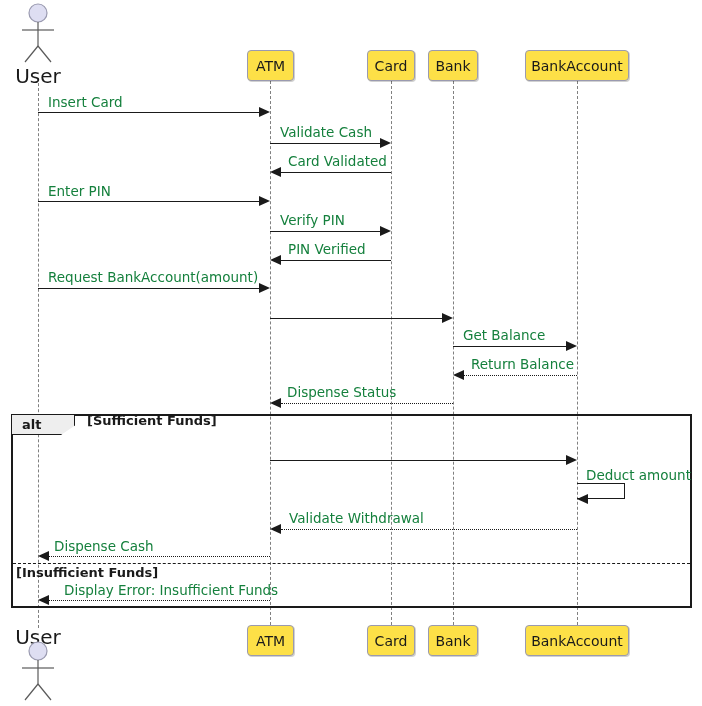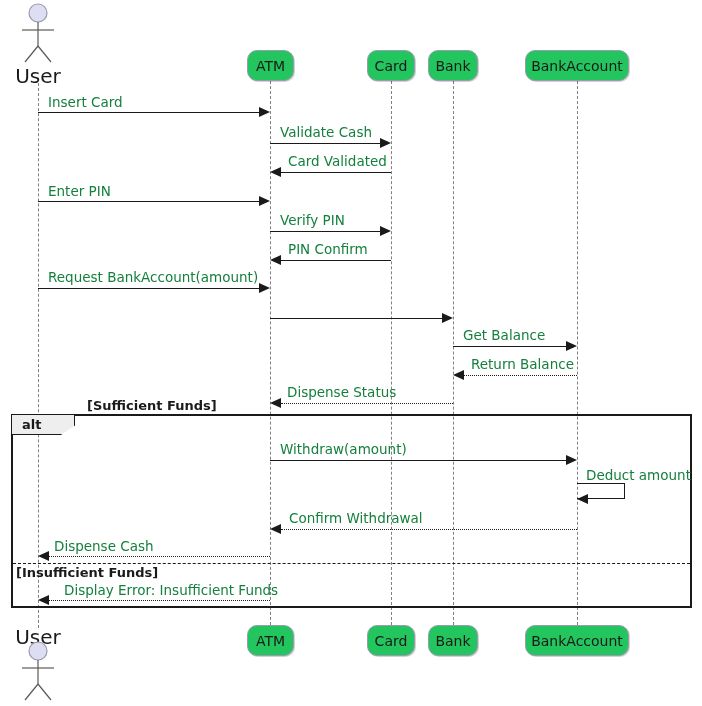--- a/index.html
+++ b/index.html
@@ -21,23 +21,23 @@
   
   .lifeline {
     position: absolute;
     width: 0;
     border-left: 1px dashed #808080;
   }
   
   .participant {
     position: absolute;
     box-sizing: border-box;
-    background: #22c55e;
+    background: #fde047;
     border: 1px solid #9a9ab0;
-    border-radius: 10px;
+    border-radius: 4px;
     box-shadow: 1px 1px 0 rgba(0,0,0,0.18);
     display: flex;
     align-items: center;
     justify-content: center;
     font-size: 14px;
     color: #1a1a1a;
     white-space: nowrap;
   }
   
   .actor {
@@ -131,21 +131,21 @@
   <div class="lifeline" style="left:38px; top:78px; height:550px;"></div>
   <div class="lifeline" style="left:270px; top:81px; height:544px;"></div>
   <div class="lifeline" style="left:391px; top:81px; height:544px;"></div>
   <div class="lifeline" style="left:453px; top:81px; height:544px;"></div>
   <div class="lifeline" style="left:577px; top:81px; height:544px;"></div>
 
   <div class="frame" style="left:11px; top:414px; width:681px; height:194px;"></div>
   <div class="frame-tab" style="left:11px; top:414px; width:64px; height:21px;">
     <span>alt</span>
   </div>
-  <div class="frame-guard" style="left:87px; top:398px;">[Sufficient Funds]</div>
+  <div class="frame-guard" style="left:87px; top:413px;">[Sufficient Funds]</div>
   <div class="frame-divider" style="left:13px; top:563px; width:677px;"></div>
   <div class="frame-guard" style="left:16px; top:565px;">[Insufficient Funds]</div>
 
   <div class="actor" style="left:18px; top:2px;">
     <svg width="40" height="62" viewBox="0 0 40 62">
       <circle cx="20" cy="11" r="9" fill="#dedef2" stroke="#9a9ab0" stroke-width="1.2"></circle>
       <line x1="20" y1="20" x2="20" y2="44" stroke="#5a5a5a" stroke-width="1.2"></line>
       <line x1="4" y1="28" x2="36" y2="28" stroke="#5a5a5a" stroke-width="1.2"></line>
       <line x1="20" y1="44" x2="7" y2="60" stroke="#5a5a5a" stroke-width="1.2"></line>
       <line x1="20" y1="44" x2="33" y2="60" stroke="#5a5a5a" stroke-width="1.2"></line>
@@ -173,21 +173,21 @@
   <div class="msg-line" style="left:38px; top:201px; width:221px;"></div>
   <div class="arrow-head right" style="left:259px; top:196px;"></div>
   <div class="msg-label" style="left:48px; top:183px;">Enter PIN</div>
 
   <div class="msg-line" style="left:270px; top:231px; width:110px;"></div>
   <div class="arrow-head right" style="left:380px; top:226px;"></div>
   <div class="msg-label" style="left:280px; top:212px;">Verify PIN</div>
 
   <div class="msg-line" style="left:281px; top:260px; width:110px;"></div>
   <div class="arrow-head left" style="left:270px; top:255px;"></div>
-  <div class="msg-label" style="left:288px; top:241px;">PIN Confirm</div>
+  <div class="msg-label" style="left:288px; top:241px;">PIN Verified</div>
 
   <div class="msg-line" style="left:38px; top:288px; width:221px;"></div>
   <div class="arrow-head right" style="left:259px; top:283px;"></div>
   <div class="msg-label" style="left:48px; top:269px;">Request BankAccount(amount)</div>
 
   <div class="msg-line" style="left:270px; top:318px; width:172px;"></div>
   <div class="arrow-head right" style="left:442px; top:313px;"></div>
 
   <div class="msg-line" style="left:453px; top:346px; width:113px;"></div>
   <div class="arrow-head right" style="left:566px; top:341px;"></div>
@@ -196,29 +196,28 @@
   <div class="msg-line dotted" style="left:464px; top:375px; width:113px;"></div>
   <div class="arrow-head left" style="left:453px; top:370px;"></div>
   <div class="msg-label" style="left:471px; top:356px;">Return Balance</div>
 
   <div class="msg-line dotted" style="left:281px; top:403px; width:172px;"></div>
   <div class="arrow-head left" style="left:270px; top:398px;"></div>
   <div class="msg-label" style="left:287px; top:384px;">Dispense Status</div>
 
   <div class="msg-line" style="left:270px; top:460px; width:296px;"></div>
   <div class="arrow-head right" style="left:566px; top:455px;"></div>
-  <div class="msg-label" style="left:280px; top:441px;">Withdraw(amount)</div>
 
   <div class="self-msg" style="left:577px; top:483px; width:48px; height:16px;"></div>
   <div class="arrow-head left" style="left:577px; top:494px;"></div>
   <div class="msg-label" style="left:586px; top:467px;">Deduct amount</div>
 
   <div class="msg-line dotted" style="left:281px; top:529px; width:296px;"></div>
   <div class="arrow-head left" style="left:270px; top:524px;"></div>
-  <div class="msg-label" style="left:289px; top:510px;">Confirm Withdrawal</div>
+  <div class="msg-label" style="left:289px; top:510px;">Validate Withdrawal</div>
 
   <div class="msg-line dotted" style="left:49px; top:556px; width:221px;"></div>
   <div class="arrow-head left" style="left:38px; top:551px;"></div>
   <div class="msg-label" style="left:54px; top:538px;">Dispense Cash</div>
 
   <div class="msg-line dotted" style="left:49px; top:600px; width:221px;"></div>
   <div class="arrow-head left" style="left:38px; top:595px;"></div>
   <div class="msg-label" style="left:64px; top:582px;text-align:center;">Display Error: Insufficient Funds</div>
 
   <div class="actor-label" style="left:13px; top:625px; width:50px;">User</div>

